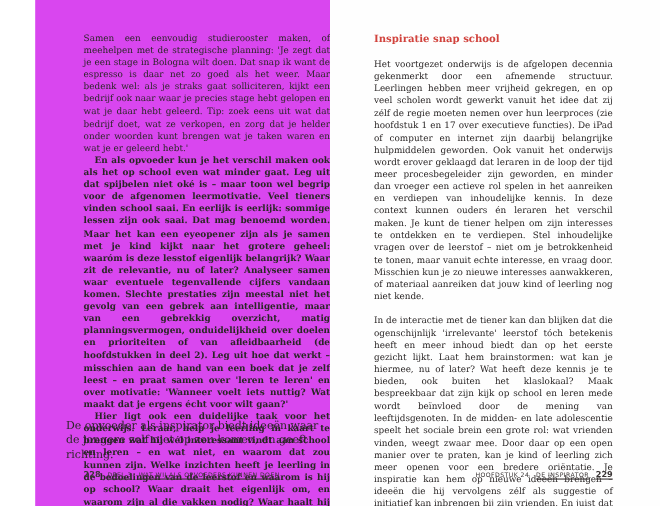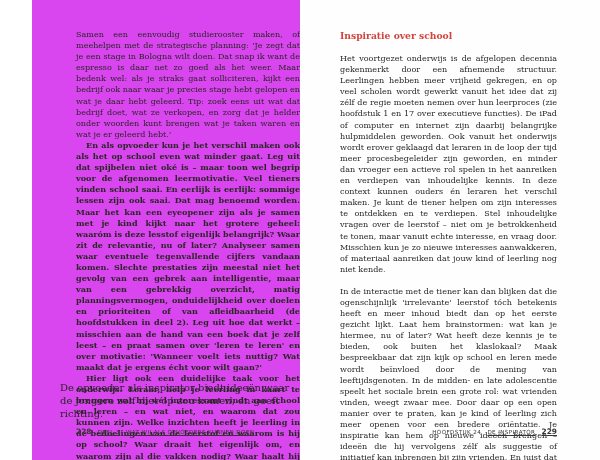--- a/index.html
+++ b/index.html
@@ -45,21 +45,21 @@
   <div class="pull">De opvoeder als inspirator biedt ideeën waar de jongere zelf niet op zou komen, en geeft richting.</div>
   <div class="footer left">
     <span class="num">228</span>
     <span>DEEL 3</span>
     <span>WAT WIJ ALS OPVOEDERS KUNNEN DOEN</span>
   </div>
 </div>
 
 <div class="page right">
   <div class="col">
-    <div class="heading">Inspiratie over school</div>
+    <div class="heading">Inspiratie snap school</div>
     <p>Het voortgezet onderwijs is de afgelopen decennia gekenmerkt door een afnemende structuur. Leerlingen hebben meer vrijheid gekregen, en op veel scholen wordt gewerkt vanuit het idee dat zij zélf de regie moeten nemen over hun leerproces (zie hoofdstuk 1 en 17 over executieve functies). De iPad of computer en internet zijn daarbij belangrijke hulpmiddelen geworden. Ook vanuit het onderwijs wordt erover geklaagd dat leraren in de loop der tijd meer procesbegeleider zijn geworden, en minder dan vroeger een actieve rol spelen in het aanreiken en verdiepen van inhoudelijke kennis. In deze context kunnen ouders én leraren het verschil maken. Je kunt de tiener helpen om zijn interesses te ontdekken en te verdiepen. Stel inhoudelijke vragen over de leerstof – niet om je betrokkenheid te tonen, maar vanuit echte interesse, en vraag door. Misschien kun je zo nieuwe interesses aanwakkeren, of materiaal aanreiken dat jouw kind of leerling nog niet kende.</p>
     <p class="gap">In de interactie met de tiener kan dan blijken dat die ogenschijnlijk 'irrelevante' leerstof tóch betekenis heeft en meer inhoud biedt dan op het eerste gezicht lijkt. Laat hem brainstormen: wat kan je hiermee, nu of later? Wat heeft deze kennis je te bieden, ook buiten het klaslokaal? Maak bespreekbaar dat zijn kijk op school en leren mede wordt beïnvloed door de mening van leeftijdsgenoten. In de midden- en late adolescentie speelt het sociale brein een grote rol: wat vrienden vinden, weegt zwaar mee. Door daar op een open manier over te praten, kan je kind of leerling zich meer openen voor een bredere oriëntatie. Je inspiratie kan hem op nieuwe ideeën brengen – ideeën die hij vervolgens zélf als suggestie of initiatief kan inbrengen bij zijn vrienden. En juist dat biedt nieuwe gebruiksmogelijkheden, vergroot het zelfvertrouwen én versterkt het gevoel van autonomie.</p>
 
   </div>
   <div class="footer right">
     <span>HOOFDSTUK 24</span>
     <span>DE INSPIRATOR</span>
     <span class="num">229</span>
   </div>
 </div>

